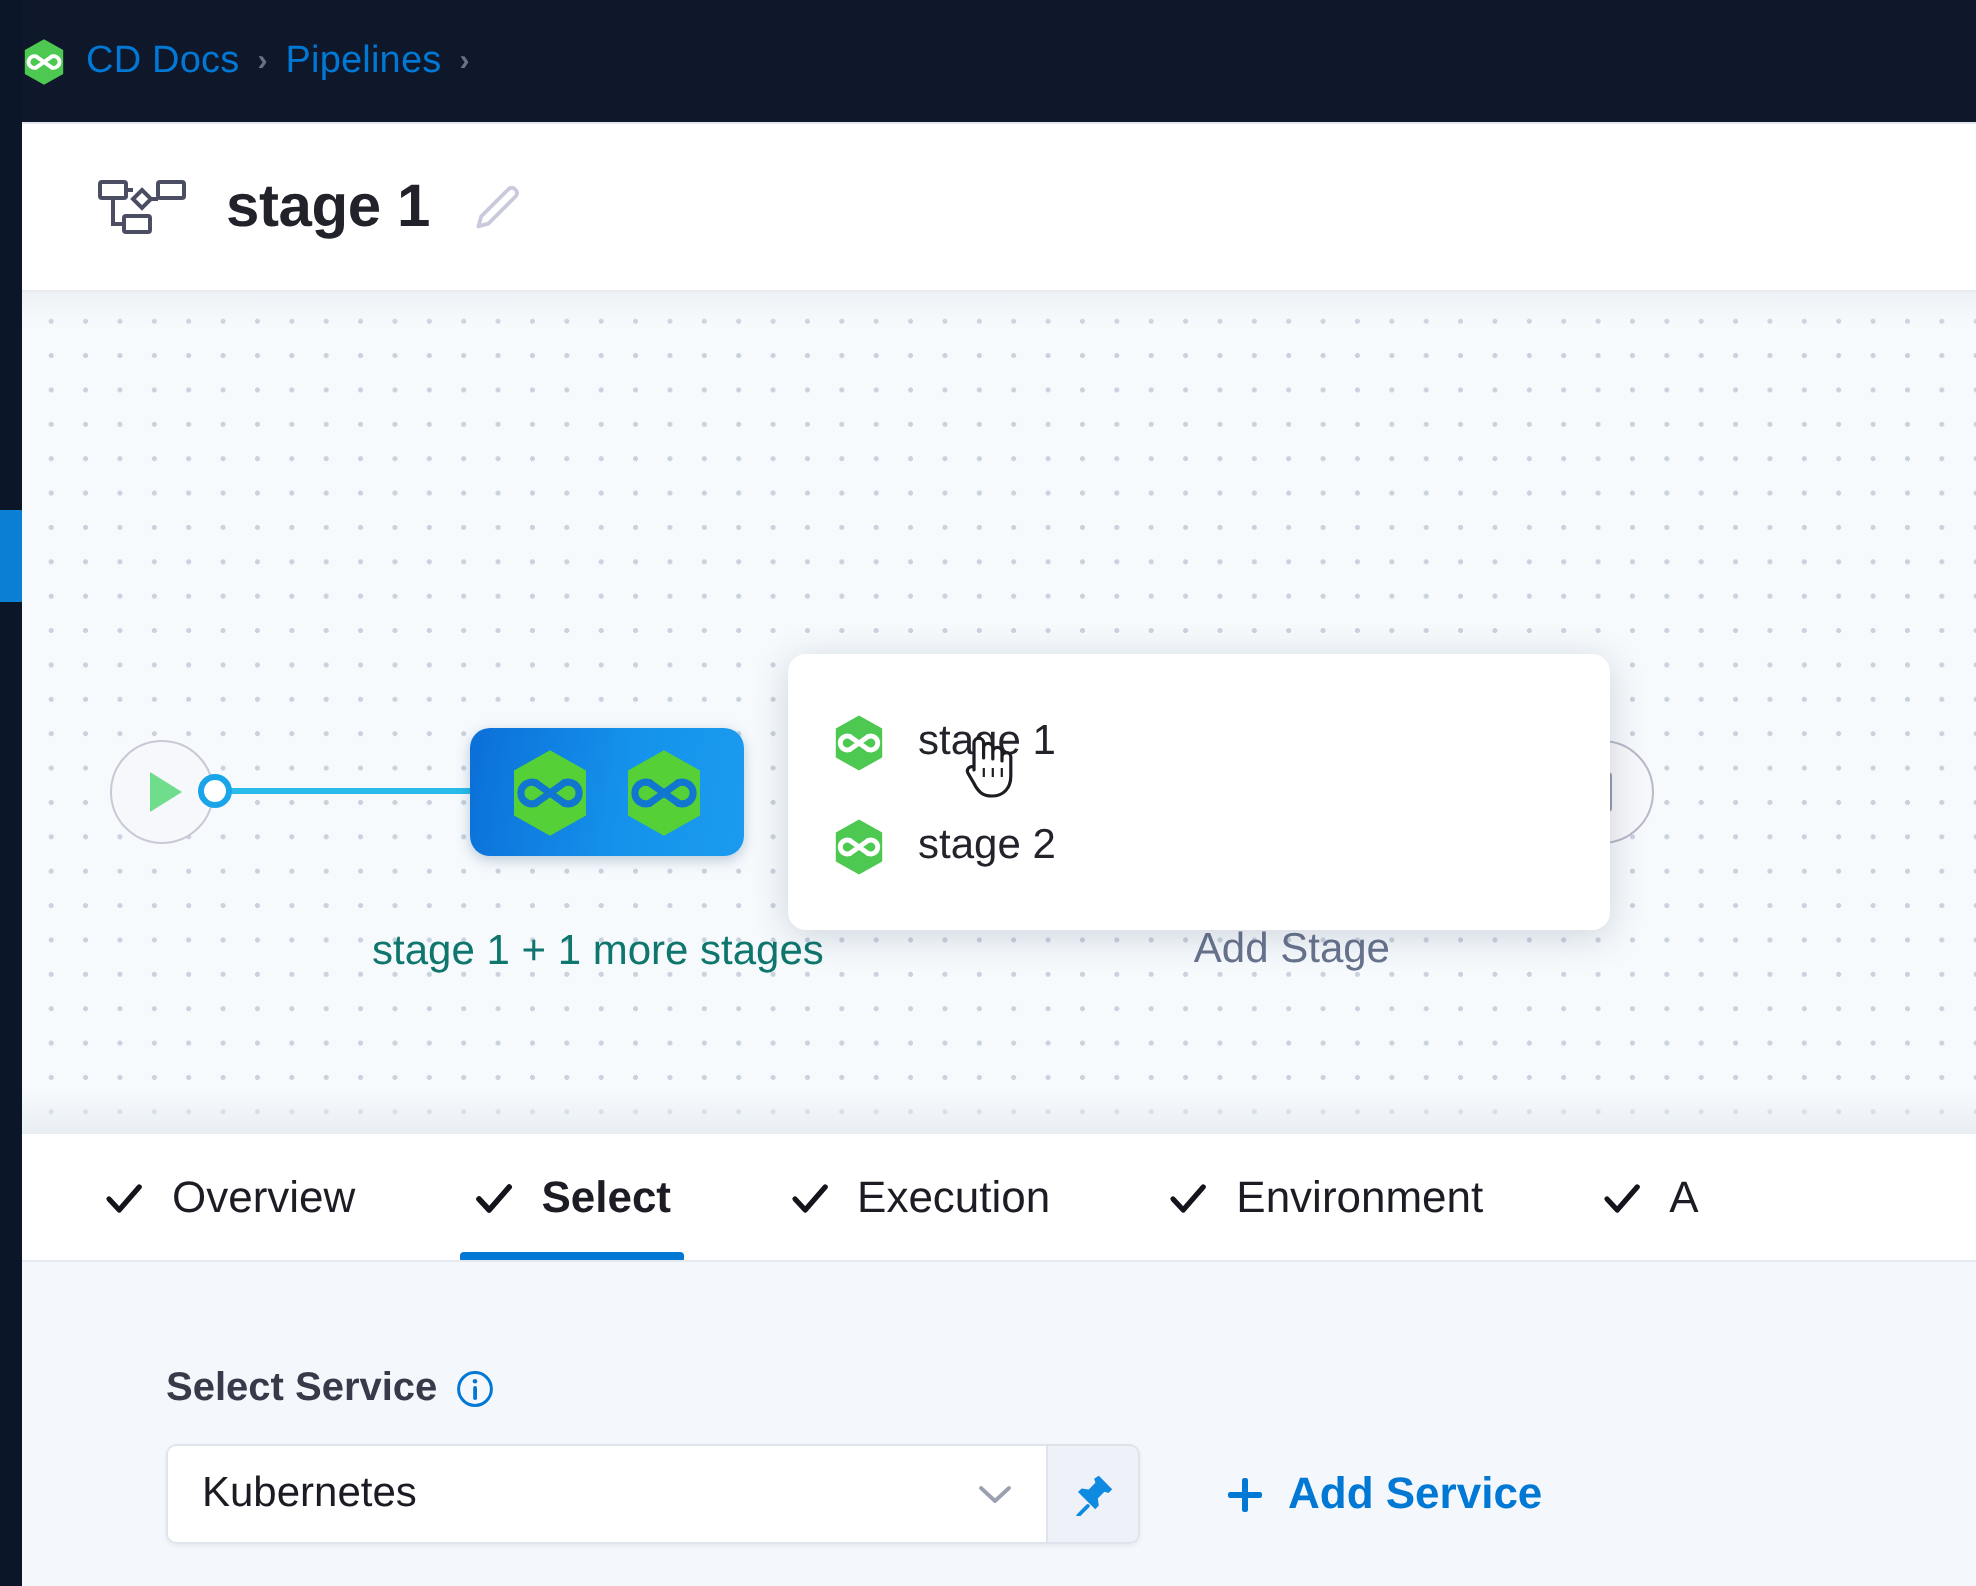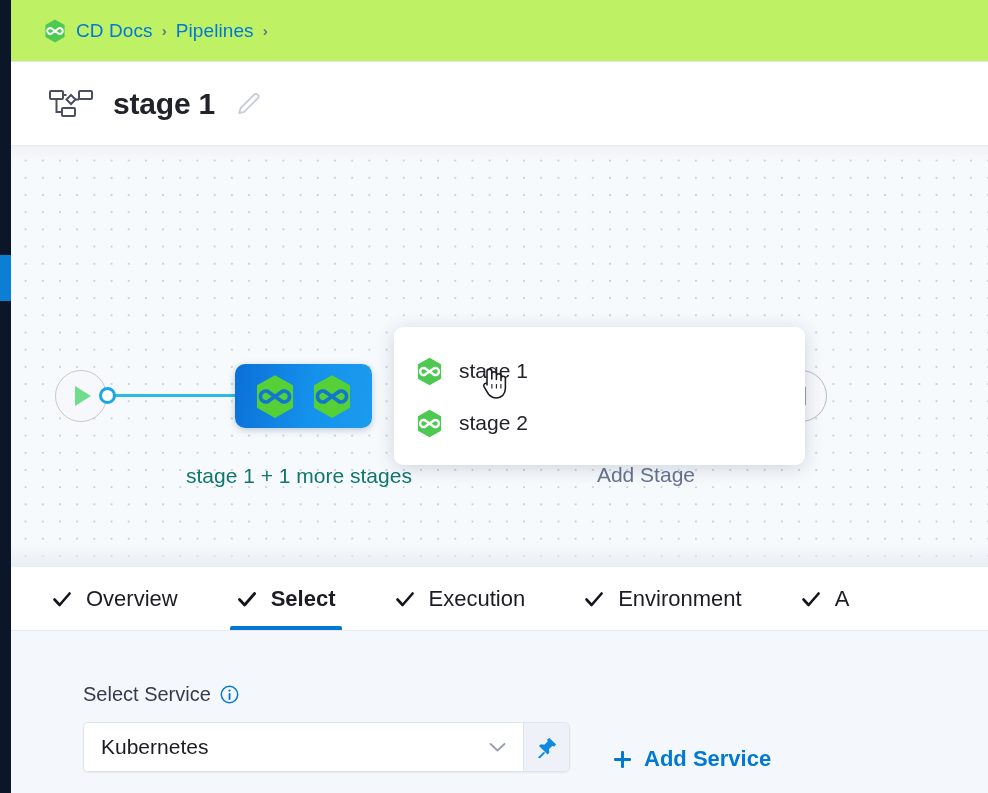--- a/index.html
+++ b/index.html
@@ -21,24 +21,23 @@
   .left-rail-active {
     position: absolute; left: 0; top: 255px;
     width: 11px; height: 46px;
     background: #0b7fd4;
   }
 
   
   .breadcrumb-bar {
     position: absolute; left: 11px; top: 0;
     width: 977px; height: 62px;
-    background: #bef264;
+    background: #0f172a;
     border-bottom: 1px solid #e4e6ef;
     display: flex; align-items: center;
-    padding-left: 33px;
   }
   .hex-logo { width: 22px; height: 24px; flex: 0 0 auto; margin-right: 10px; }
   .crumb-link {
     color: #0278d5; font-size: 19px; letter-spacing: .1px;
     cursor: pointer; white-space: nowrap;
   }
   .crumb-sep {
     color: #6b7183; font-size: 15px; margin: 0 9px;
     font-weight: 600; display: inline-block;
   }
@@ -187,24 +186,24 @@
   .tab-check { width: 22px; height: 22px; flex: 0 0 auto; }
 
   
   .form-panel {
     position: absolute; left: 11px; top: 631px;
     width: 977px; height: 162px;
     background: #f4f8fc;
     padding: 52px 0 0 72px;
   }
   .field-label-row { display: flex; align-items: center; gap: 9px; margin-bottom: 16px; }
-  .field-label { font-size: 20px; color: #383a4a; font-weight: normal; }
+  .field-label { font-size: 20px; color: #383a4a; font-weight: bold; }
   .info-icon { width: 19px; height: 19px; cursor: pointer; }
 
-  .control-row { display: flex; align-items: flex-end; }
+  .control-row { display: flex; align-items: center; }
   .select-wrap {
     display: flex; width: 487px; height: 50px;
     border-radius: 5px; overflow: hidden;
     box-shadow: 0 1px 2px rgba(30,40,60,.07);
   }
   .select-box {
     flex: 1; background: #ffffff;
     border: 1px solid #dfe3ec; border-right: none;
     border-radius: 5px 0 0 5px;
     display: flex; align-items: center; justify-content: space-between;

